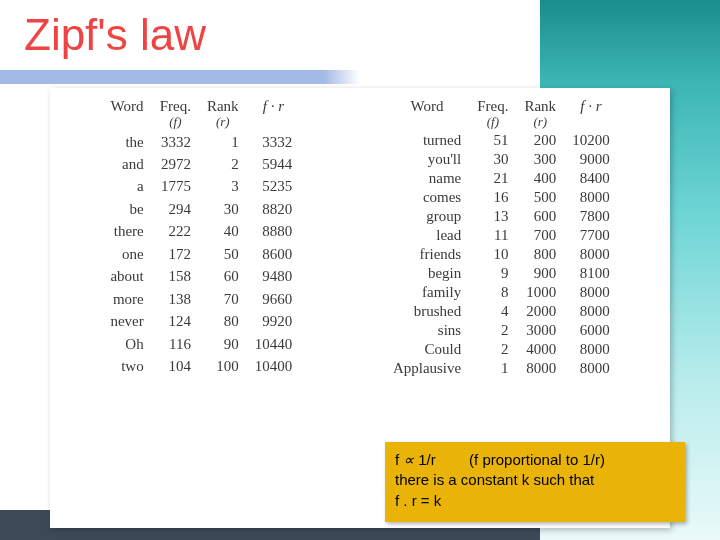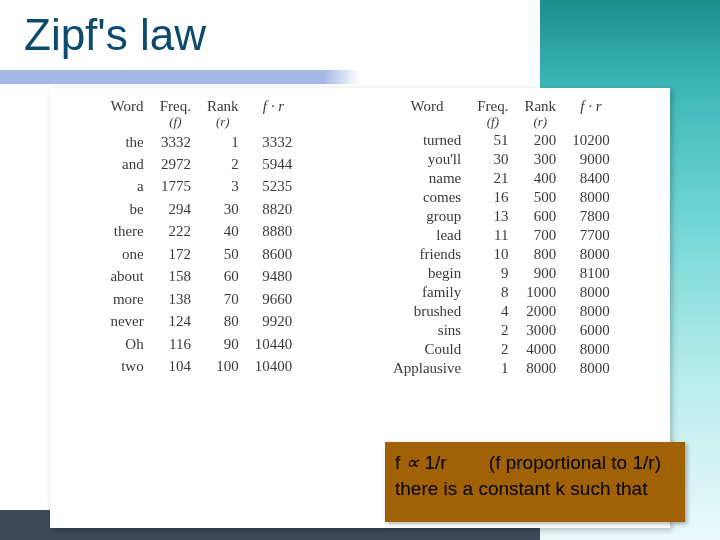--- a/index.html
+++ b/index.html
@@ -29,21 +29,21 @@
     height: 30px;
     background: #3c4a58;
     z-index: 0;
   }
   .title {
     position: absolute;
     top: 10px;
     left: 24px;
     font-size: 44px;
     font-weight: normal;
-    color: #0c4a6e;
+    color: #ef4444;
     z-index: 3;
     font-family: "Arial", sans-serif;
   }
   .title-underline {
     position: absolute;
     top: 70px;
     left: 0;
     width: 360px;
     height: 14px;
     background: linear-gradient(to right, #a3b9e6 0%, #a3b9e6 90%, rgba(163,185,230,0) 100%);
@@ -89,24 +89,24 @@
   }
   table.data td.wcol {
     text-align: right;
   }
   .formula-box {
     position: absolute;
     left: 385px;
     top: 442px;
     width: 300px;
     height: 80px;
-    background: #a16207;
+    background: #eab308;
     box-shadow: 2px 2px 4px rgba(0,0,0,0.3);
     padding: 8px 10px 6px 10px;
-    font-size: 19px;
+    font-size: 15px;
     font-family: Arial, sans-serif;
     line-height: 1.35;
     box-sizing: border-box;
     z-index: 5;
   }
   .formula-box .l1 { white-space: pre; }
   .prop { font-family: "Times New Roman", serif; font-style: italic; }
 </style>
 </head>
 <body>
@@ -289,13 +289,14 @@
           </tr>
         </tbody>
     </table>
 
   </div>
 </div>
 
 <div class="formula-box">
   <div class="l1"><span>f </span><span class="prop">∝</span><span> 1/r        (f proportional to 1/r)</span></div>
   <div>there is a constant k such that</div>
+  <div>f . r = k</div>
 </div>
 
 </body></html>

